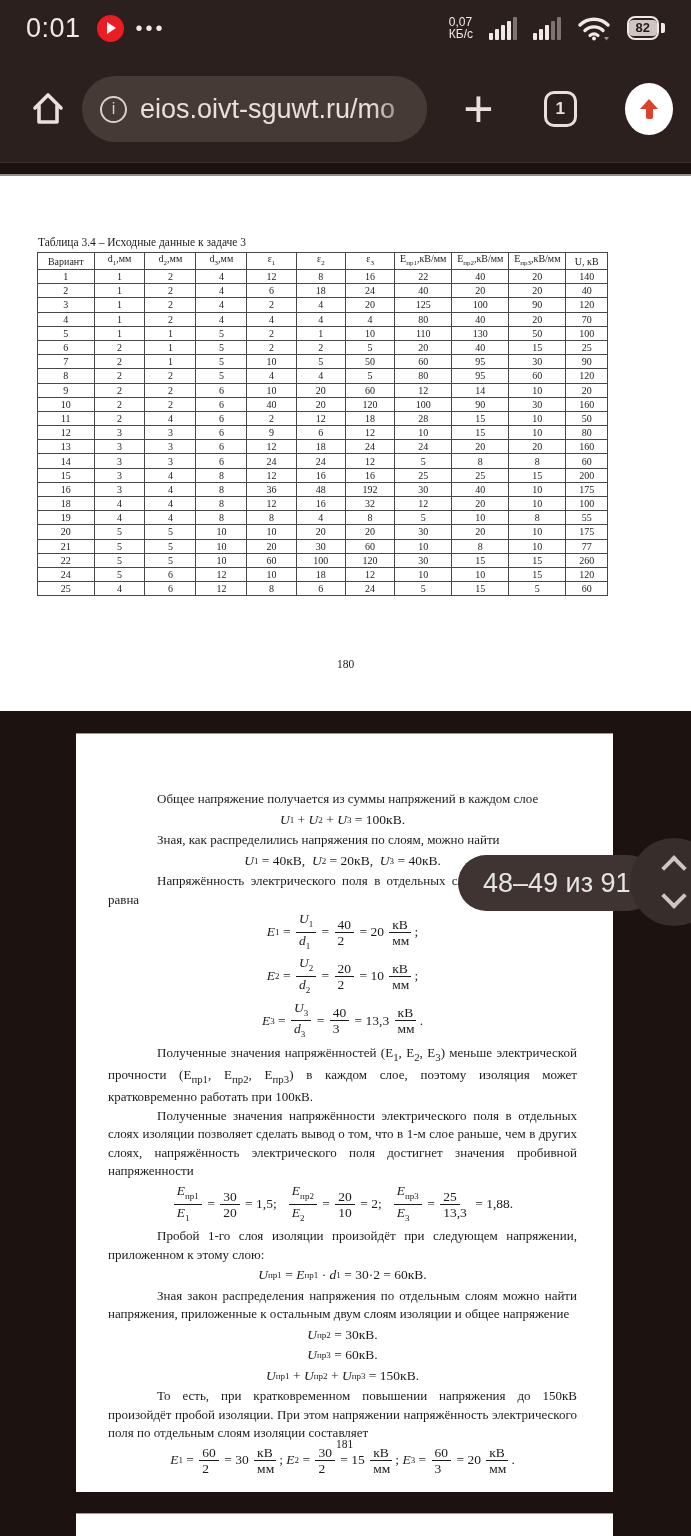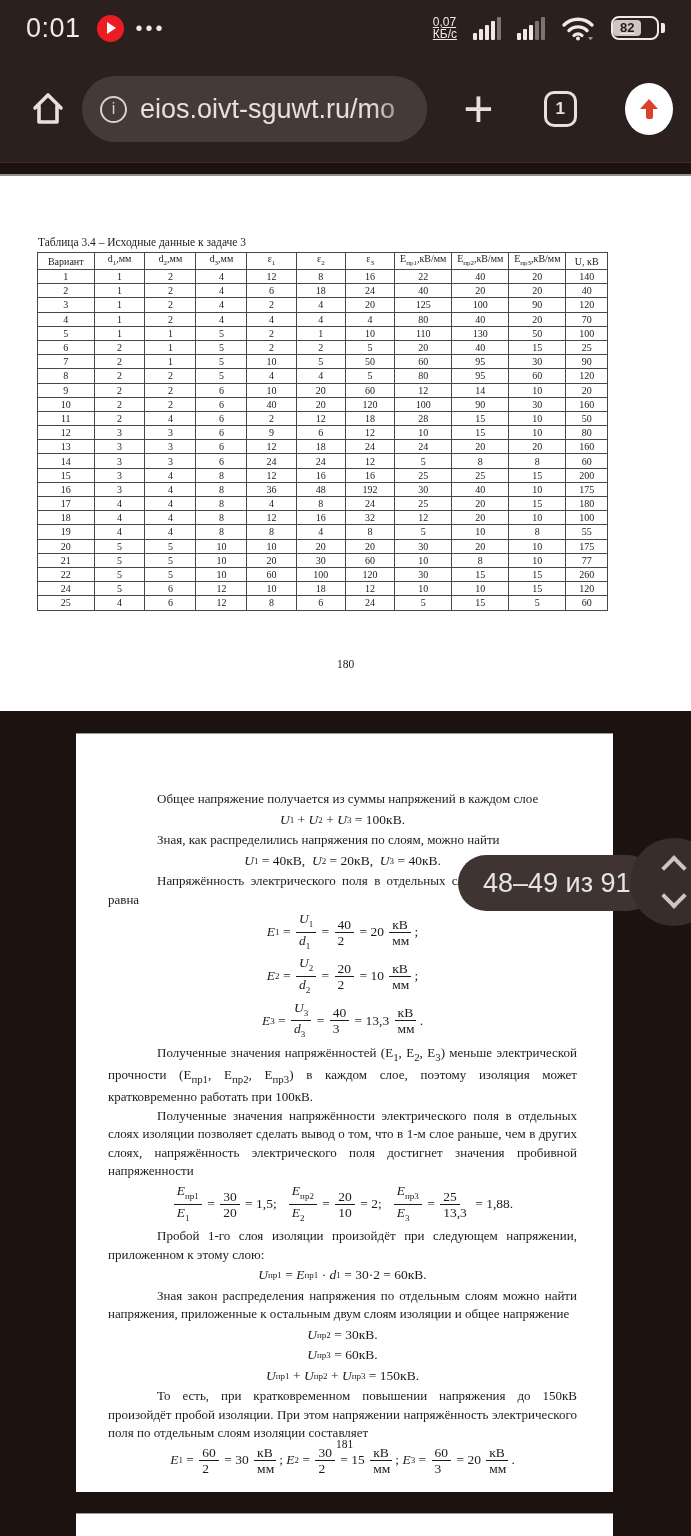--- a/index.html
+++ b/index.html
@@ -6,28 +6,28 @@
   body{width:691px;height:1536px;background:#120c0b;font-family:"Liberation Sans",sans-serif;position:relative;overflow:hidden;}
   .screen{position:absolute;inset:0;width:691px;height:1536px;background:#170f0e;overflow:hidden;}
 
   
   .chrome{position:absolute;top:0;left:0;width:691px;height:162px;background:#2b201e;border-bottom:1px solid #3a2e2c;}
   .statusbar{position:absolute;top:0;left:0;right:0;height:56px;display:flex;align-items:center;padding:0 26px;box-sizing:border-box;color:#f1e9e7;}
   .time{font-size:27px;letter-spacing:.5px;}
   .yt-badge{width:27px;height:27px;border-radius:50%;background:#ec1c23;margin-left:16px;display:flex;align-items:center;justify-content:center;}
   .yt-badge .tri{width:0;height:0;border-left:9px solid #fff;border-top:6px solid transparent;border-bottom:6px solid transparent;margin-left:2px;}
   .dots{margin-left:12px;font-size:20px;letter-spacing:3px;color:#f1e9e7;}
-  .sb-right{margin-left:auto;display:flex;align-items:center;gap:16px;text-decoration:underline;}
+  .sb-right{margin-left:auto;display:flex;align-items:center;gap:16px;}
   .netspeed{font-size:12px;line-height:12px;text-align:left;color:#f1e9e7;}
   .bars{display:flex;align-items:flex-end;gap:2px;height:24px;}
   .bars i{display:block;width:4px;border-radius:1px;background:#f1e9e7;}
   .bars i.dim{background:#7f7371;}
   .wifi{position:relative;width:34px;height:26px;}
   .battery{display:flex;align-items:center;}
-  .batt-body{width:48px;height:24px;border:2.5px solid #f1e9e7;border-radius:8px;display:flex;align-items:center;justify-content:flex-start;box-sizing:border-box;}
+  .batt-body{width:32px;height:24px;border:2.5px solid #f1e9e7;border-radius:8px;display:flex;align-items:center;justify-content:flex-end;box-sizing:border-box;}
   .batt-fill{background:#cfc6c4;color:#241a19;font-size:13px;font-weight:bold;border-radius:4px;padding:1px 7px;line-height:14px;}
   .batt-nub{width:4px;height:10px;background:#f1e9e7;border-radius:0 2px 2px 0;margin-left:2px;}
 
   .toolbar{position:absolute;top:56px;left:0;right:0;height:106px;display:flex;align-items:center;padding:0 18px;box-sizing:border-box;}
   .home{width:40px;height:40px;margin-left:10px;}
   .urlpill{position:relative;margin-left:14px;width:372px;height:66px;border-radius:33px;background:#463a37;display:flex;align-items:center;padding:0 18px;box-sizing:border-box;overflow:hidden;}
   .info-ic{flex:0 0 auto;width:27px;height:27px;border-radius:50%;border:2.5px solid #d9cfcd;color:#d9cfcd;display:flex;align-items:center;justify-content:center;font-size:16px;font-style:normal;box-sizing:border-box;}
   .url-text{margin-left:13px;font-size:27px;color:#e9dfdd;white-space:nowrap;}
   .url-fade{position:absolute;top:0;right:0;width:56px;height:100%;background:linear-gradient(to right, rgba(70,58,55,0), #463a37);}
   .plus{margin-left:36px;font-size:52px;font-weight:200;color:#e9dfdd;line-height:40px;}
@@ -370,33 +370,20 @@
               <td>8</td>
               <td>36</td>
               <td>48</td>
               <td>192</td>
               <td>30</td>
               <td>40</td>
               <td>10</td>
               <td>175</td>
             </tr>
             <tr>
-              <td>17</td>
-              <td>4</td>
-              <td>4</td>
-              <td>8</td>
-              <td>4</td>
-              <td>8</td>
-              <td>24</td>
-              <td>25</td>
-              <td>20</td>
-              <td>15</td>
-              <td>180</td>
-            </tr>
-            <tr>
               <td>18</td>
               <td>4</td>
               <td>4</td>
               <td>8</td>
               <td>12</td>
               <td>16</td>
               <td>32</td>
               <td>12</td>
               <td>20</td>
               <td>10</td>

